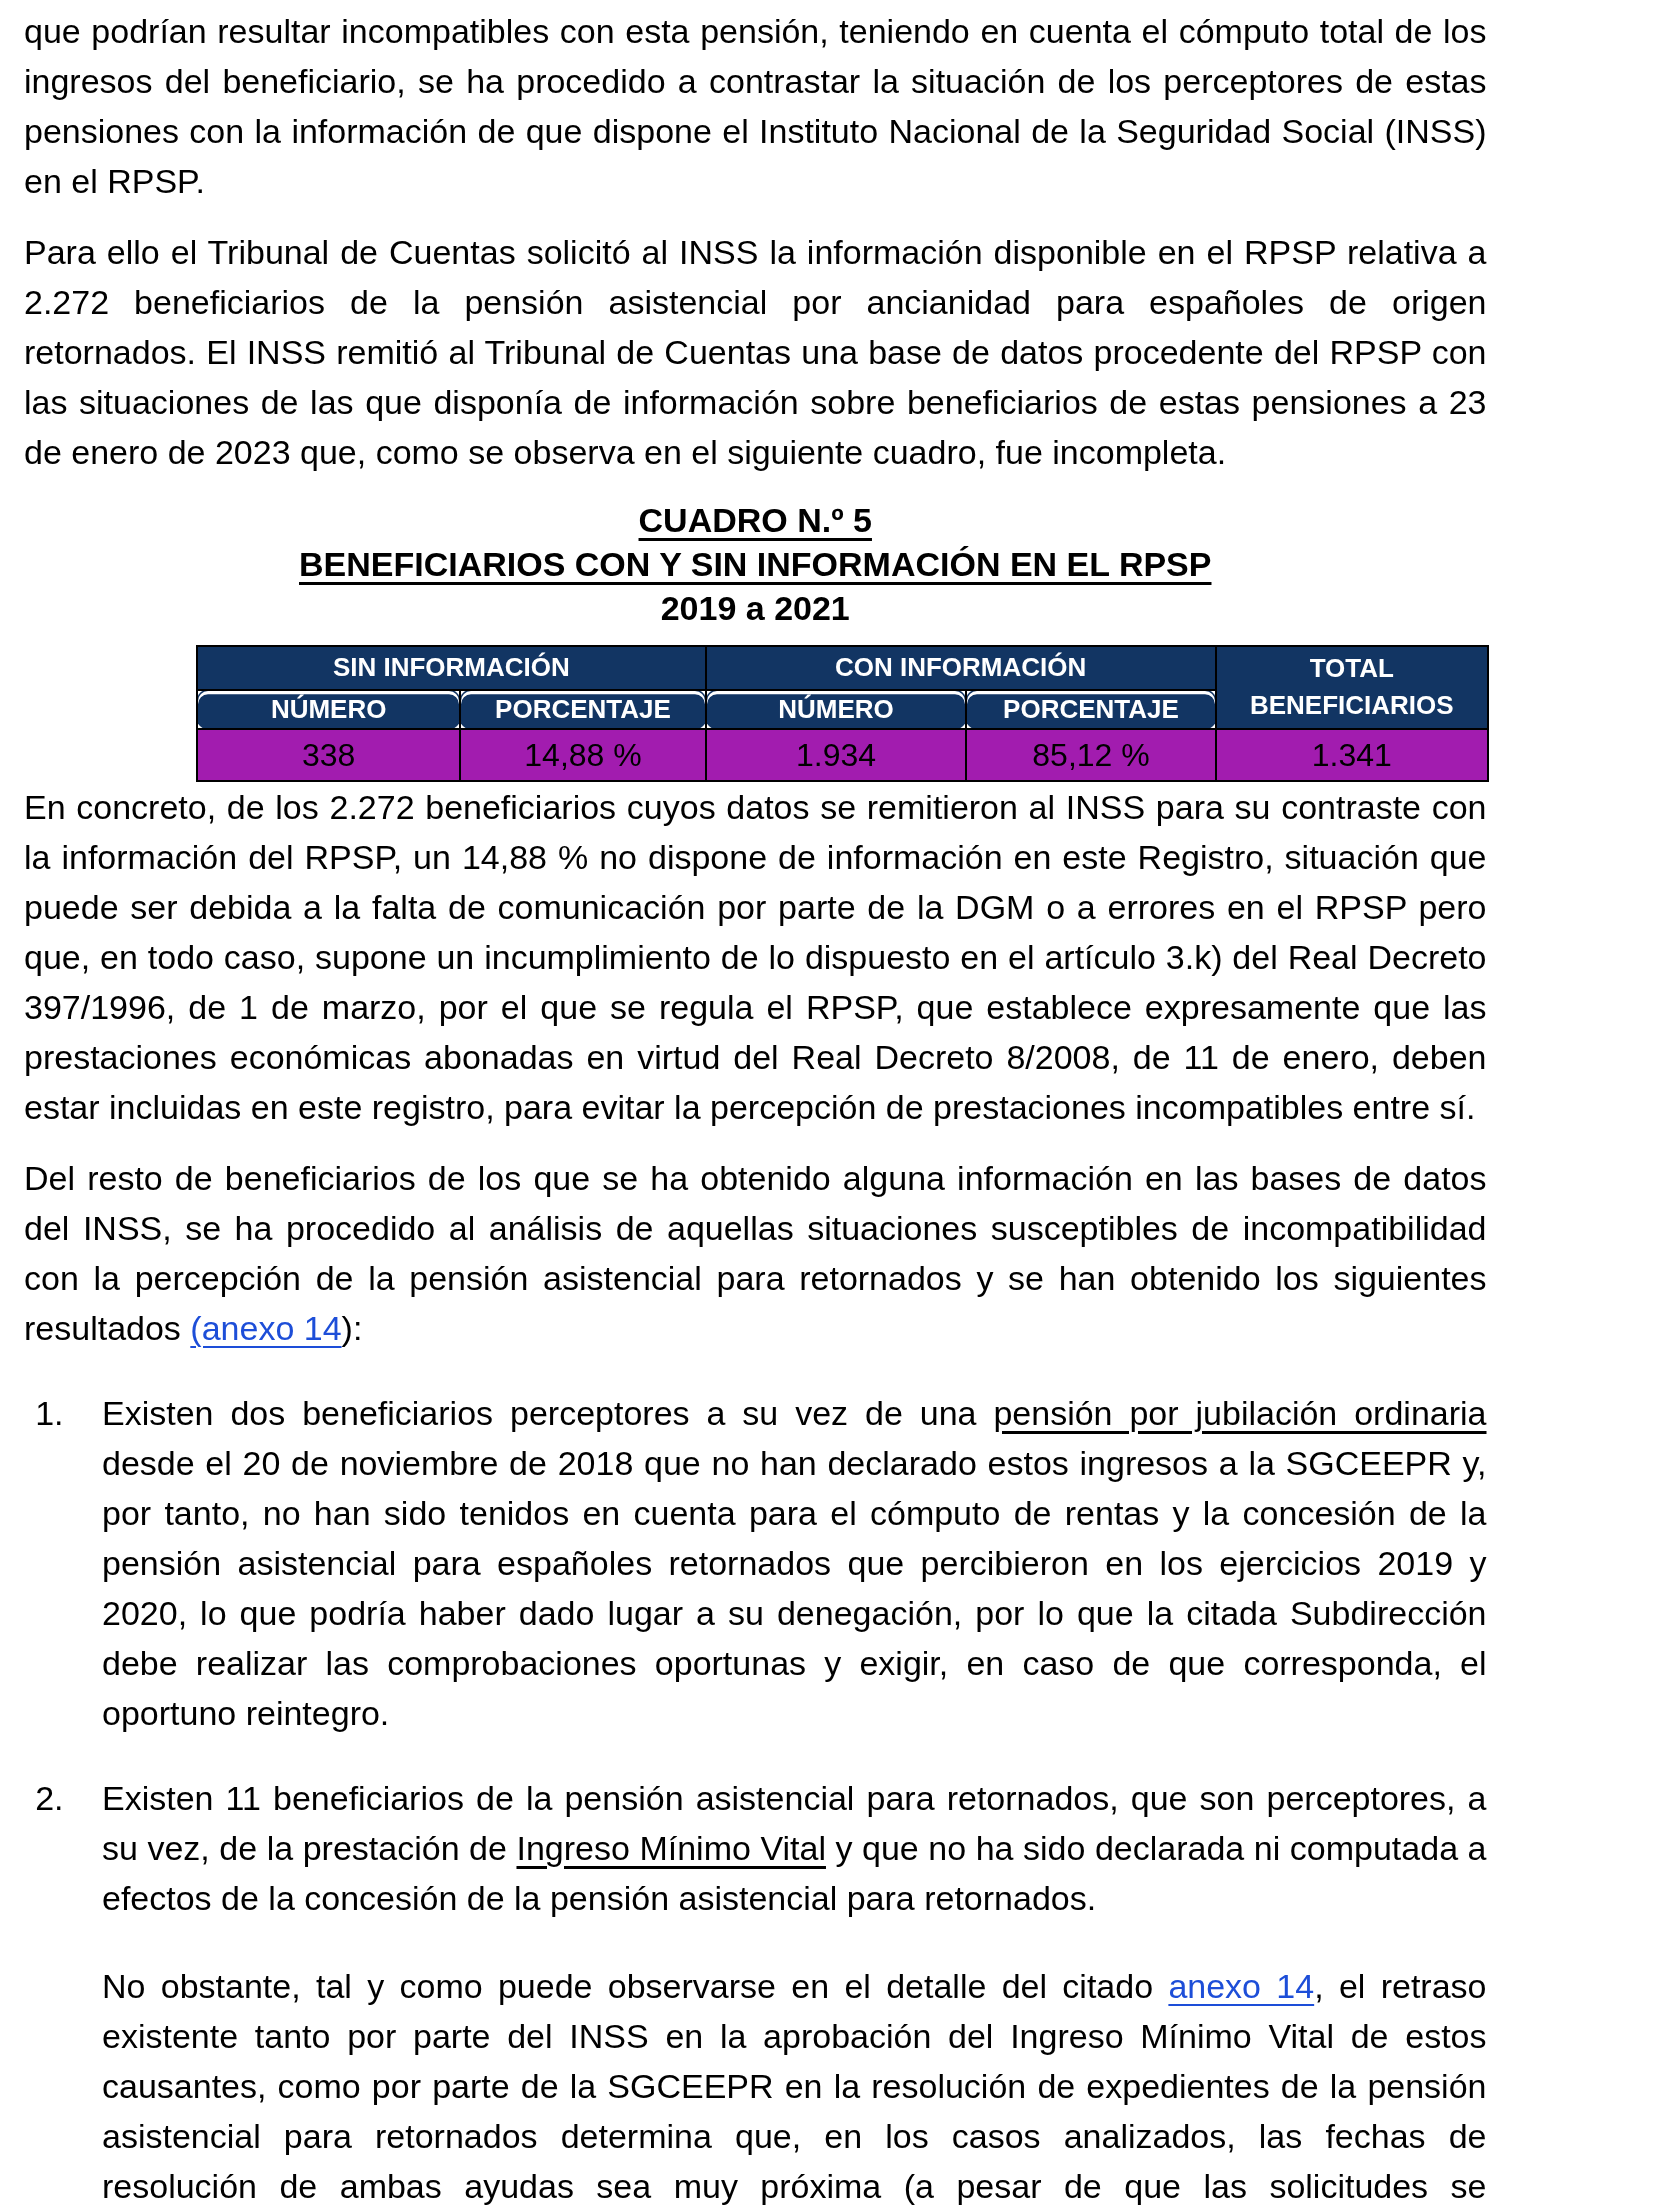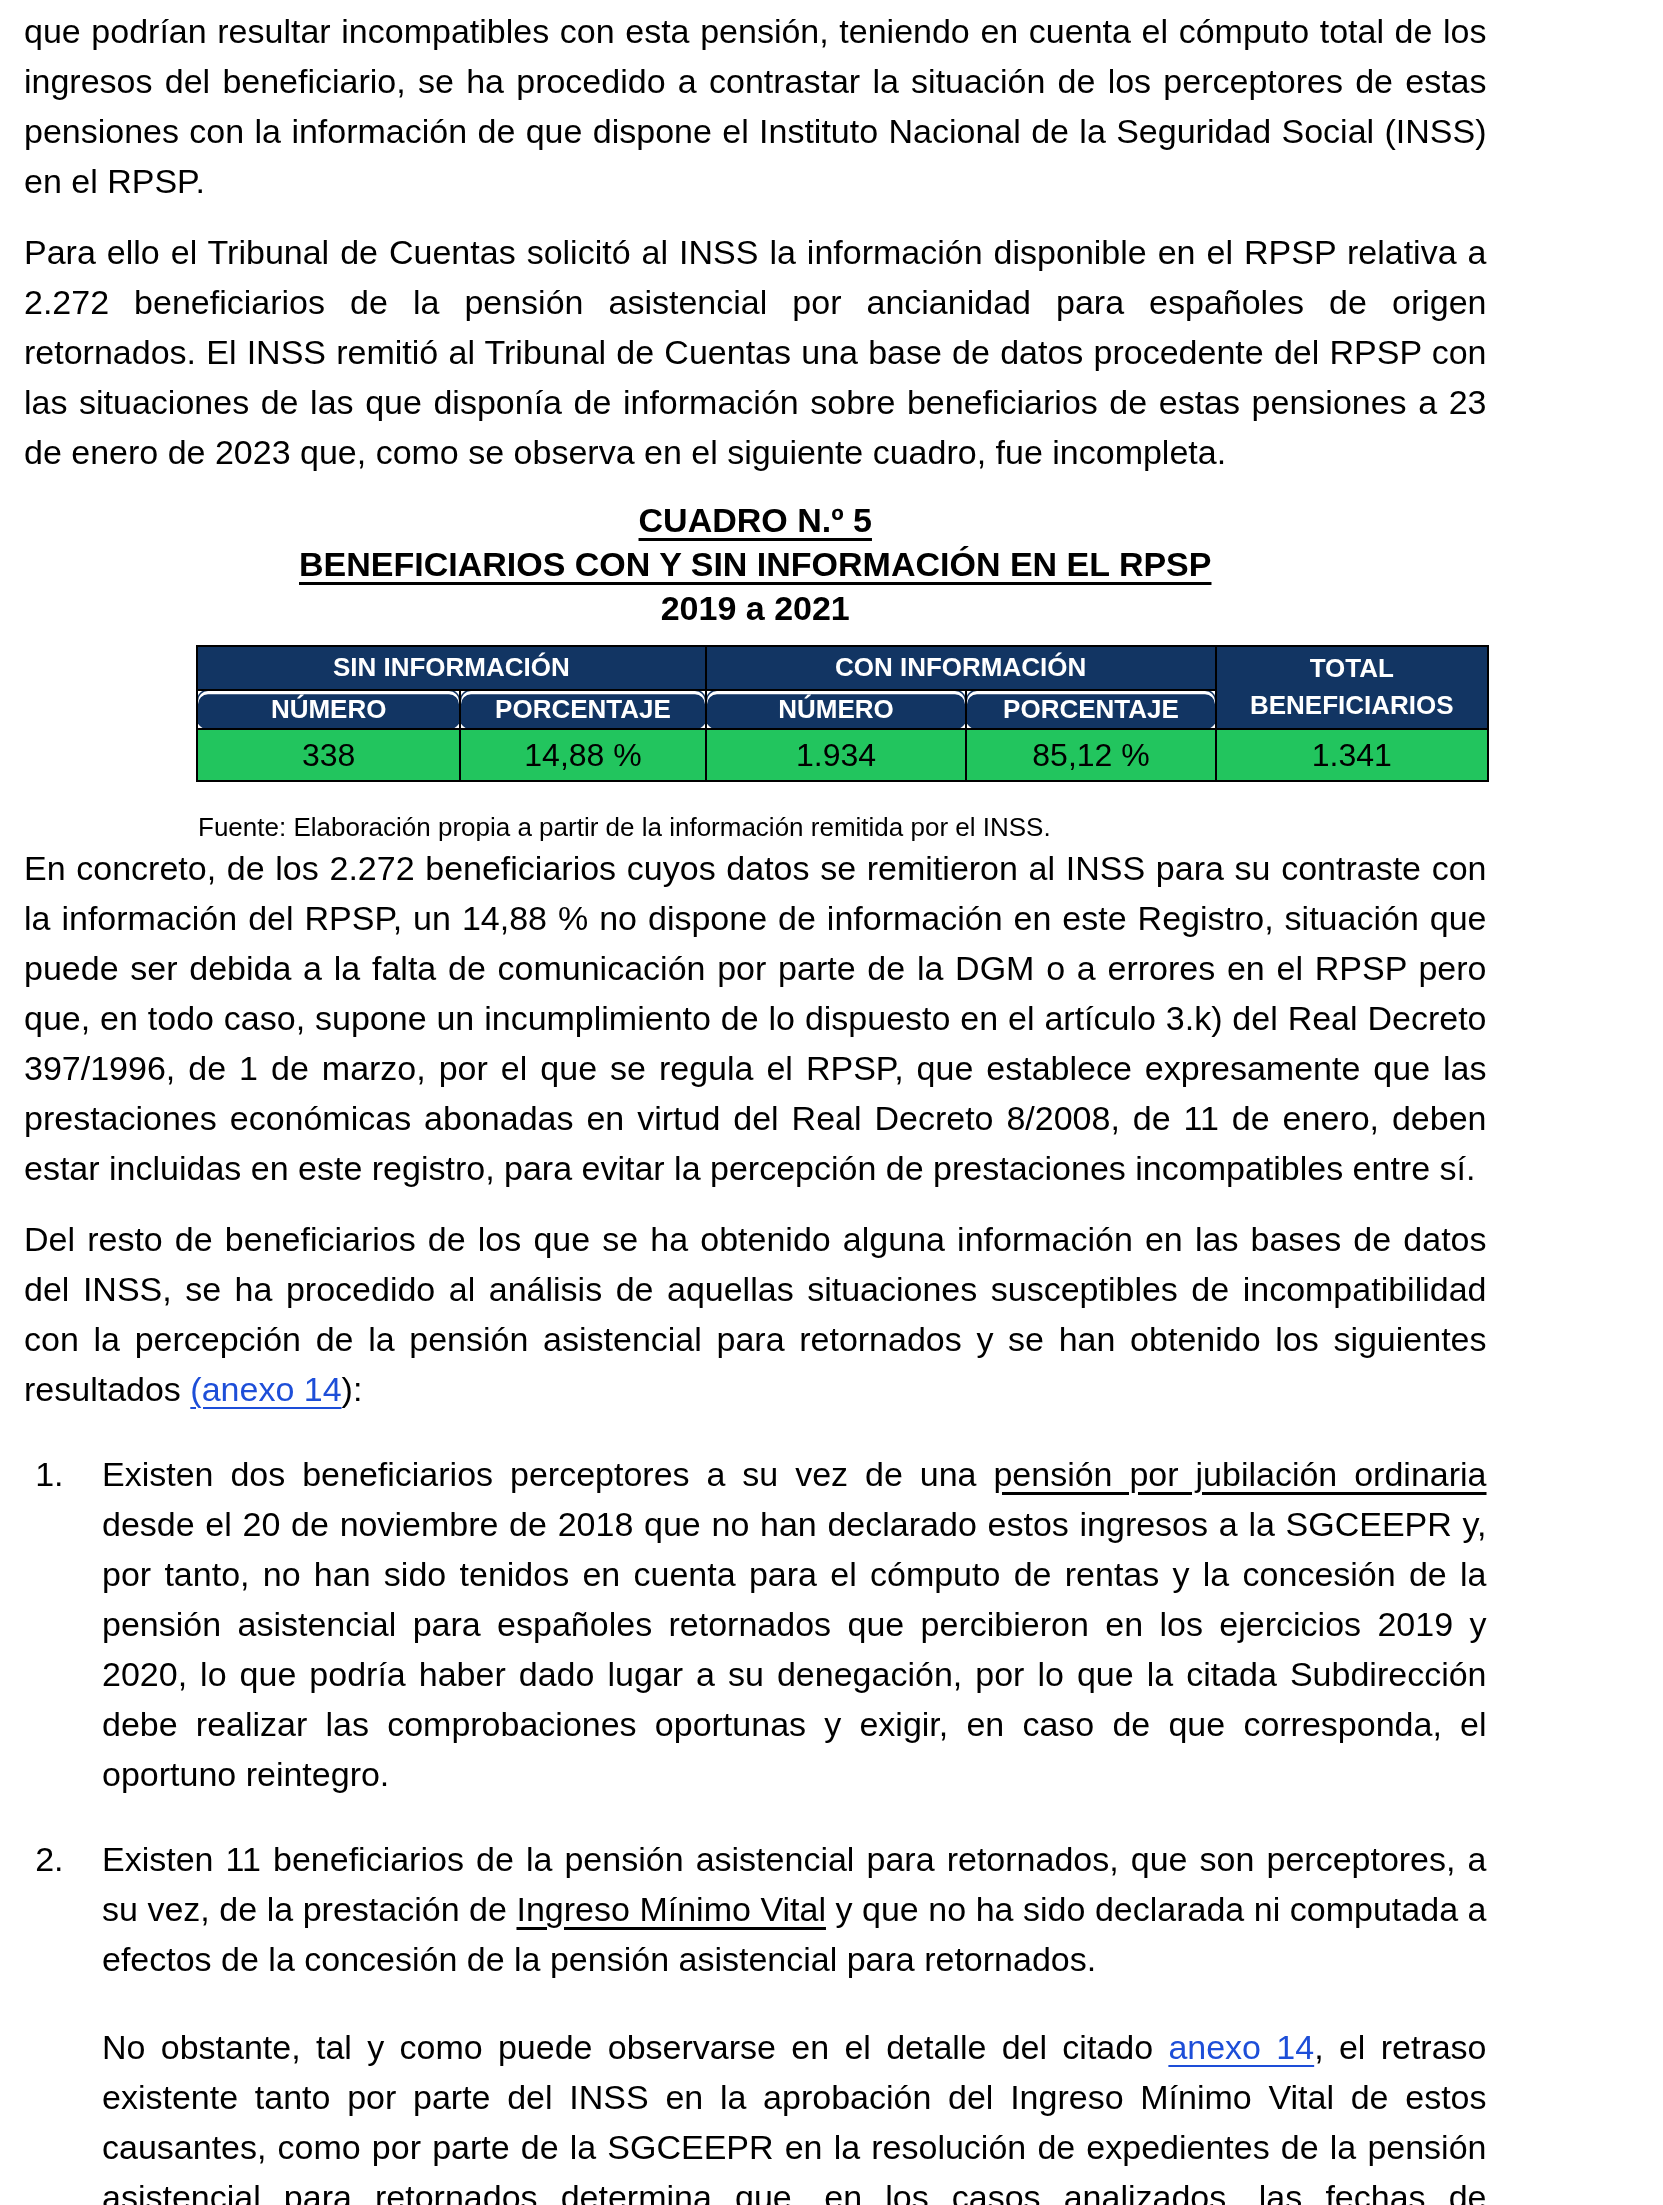--- a/index.html
+++ b/index.html
@@ -60,21 +60,21 @@
   tr.group-row th { height: 42px; }
   tr.sub-row th {
     height: 37px;
     box-shadow: inset 0 3.2px 0 #ffffff;
     border-radius: 10px;
   }
   tr.group-row th.total-cell { box-shadow: none; }
   tr.value-row td {
     height: 40px;
     font-size: 32px;
-    background: #22c55e;
+    background: #a21caf;
   }
   .source-line {
     margin: 29px 0 0 174px;
     font-size: 26px;
     line-height: 32px;
     text-align: left;
   }
   .after-table { margin-top: 29px; }
   a.doc-link {
     color: #1d4ed8;
@@ -143,21 +143,20 @@
     <tr class="value-row">
       <td>338</td>
       <td>14,88 %</td>
       <td>1.934</td>
       <td>85,12 %</td>
       <td>1.341</td>
     </tr>
   </tbody>
     </table>
 
-  <div class="source-line">Fuente: Elaboración propia a partir de la información remitida por el INSS.</div>
 
   <p class="body-par after-table">En concreto, de los 2.272 beneficiarios cuyos datos se remitieron al INSS para su contraste con la información del RPSP, un 14,88 % no dispone de información en este Registro, situación que puede ser debida a la falta de comunicación por parte de la DGM o a errores en el RPSP pero que, en todo caso, supone un incumplimiento de lo dispuesto en el artículo 3.k) del Real Decreto 397/1996, de 1 de marzo, por el que se regula el RPSP, que establece expresamente que las prestaciones económicas abonadas en virtud del Real Decreto 8/2008, de 11 de enero, deben estar incluidas en este registro, para evitar la percepción de prestaciones incompatibles entre sí.</p>
 
   <p class="body-par"><span>Del resto de beneficiarios de los que se ha obtenido alguna información en las bases de datos del INSS, se ha procedido al análisis de aquellas situaciones susceptibles de incompatibilidad con la percepción de la pensión asistencial para retornados y se han obtenido los siguientes resultados </span><a class="doc-link">(anexo 14</a><span>):</span></p>
 
   <div class="num-list">
 
     <div class="list-item">
       <span class="item-number">1.</span><span>Existen dos beneficiarios perceptores a su vez de una </span><span class="u-black">pensión por jubilación ordinaria</span><span> desde el 20 de noviembre de 2018 que no han declarado estos ingresos a la SGCEEPR y, por tanto, no han sido tenidos en cuenta para el cómputo de rentas y la concesión de la pensión asistencial para españoles retornados que percibieron en los ejercicios 2019 y 2020, lo que podría haber dado lugar a su denegación, por lo que la citada Subdirección debe realizar las comprobaciones oportunas y exigir, en caso de que corresponda, el oportuno reintegro.</span>
     </div>

